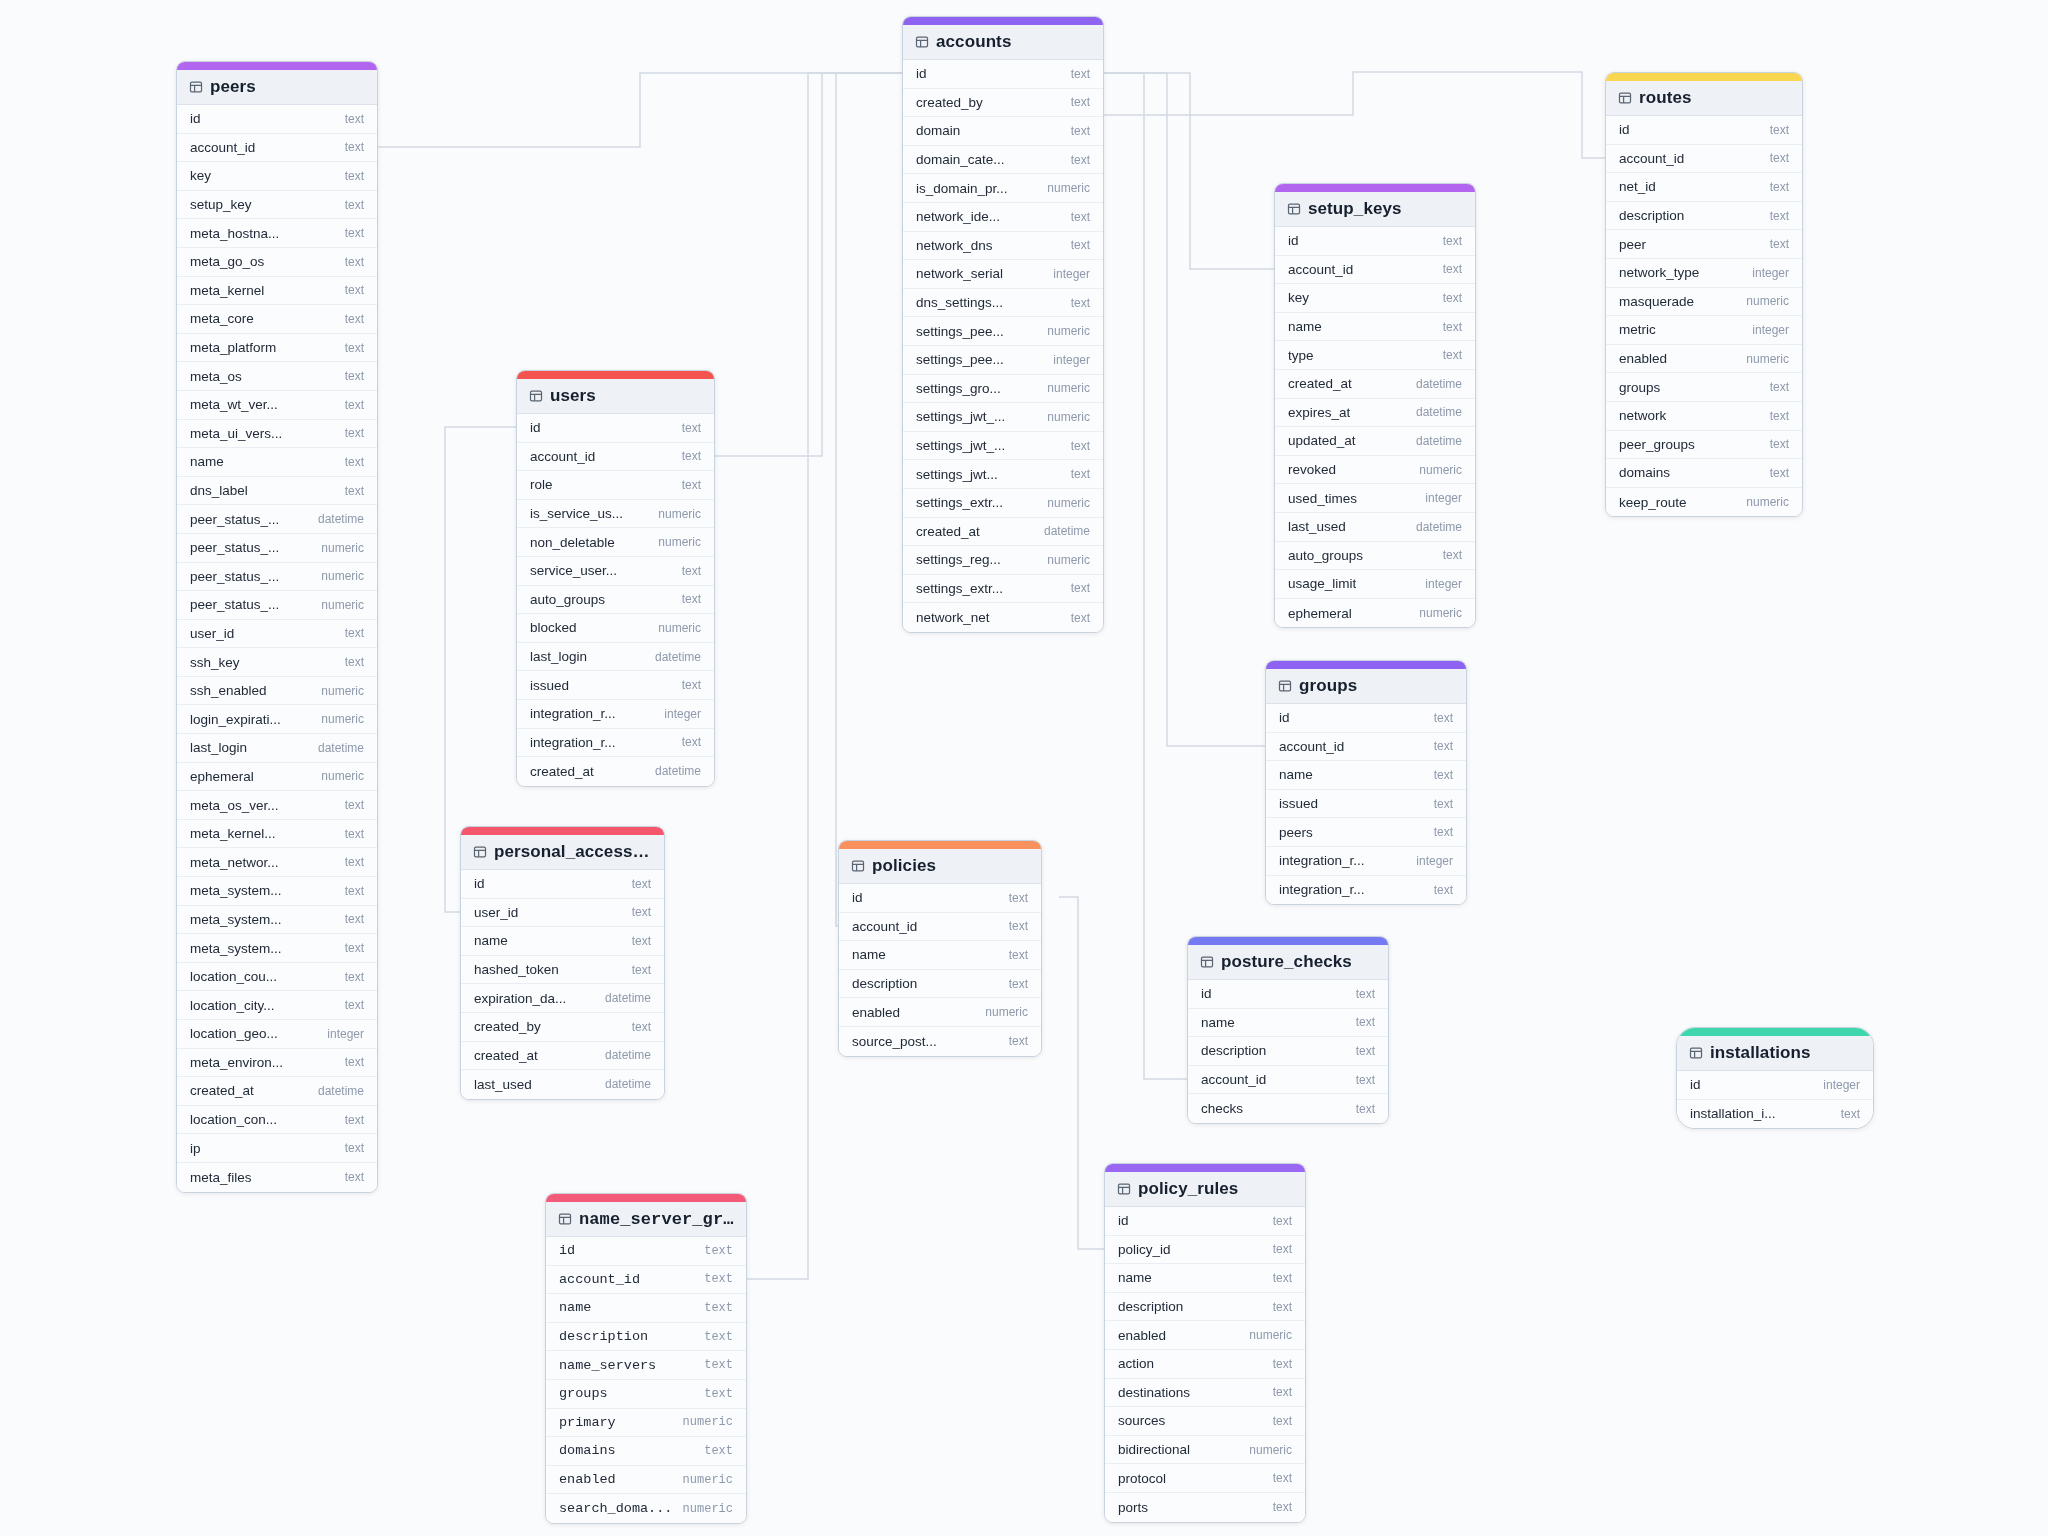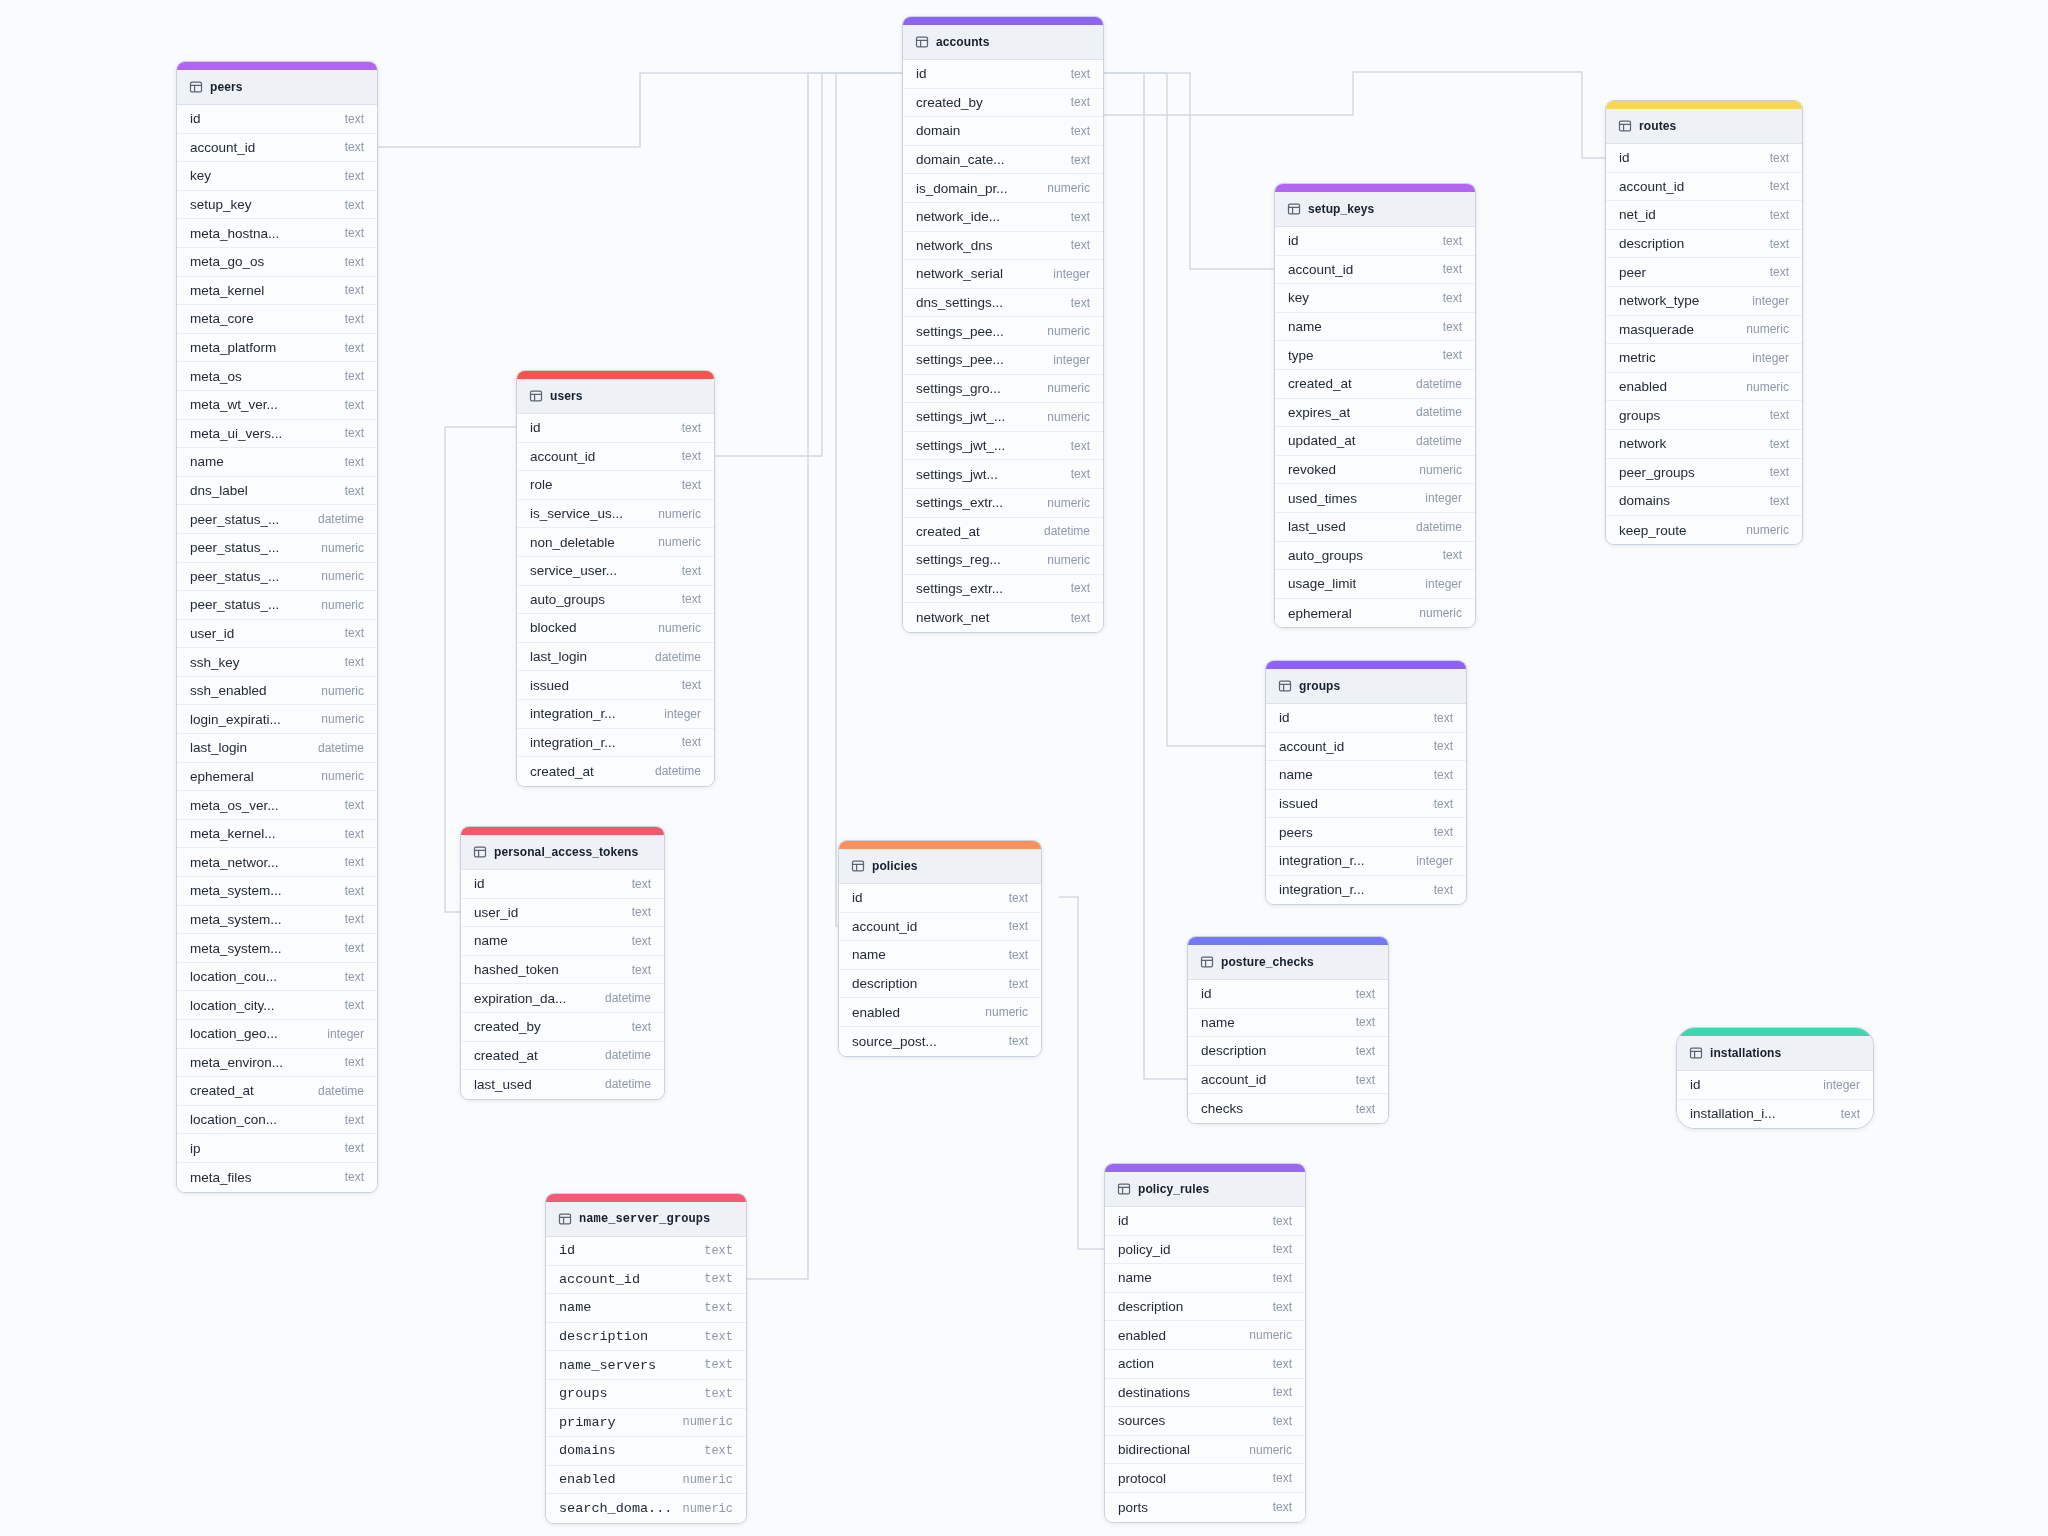--- a/index.html
+++ b/index.html
@@ -21,21 +21,21 @@
   .color-strip{height:8px;width:100%;}
   .table-header{
     height:35px;
     background:#eef1f6;
     border-bottom:1px solid #dbe2ec;
     display:flex;align-items:center;
     padding:0 12px;gap:7px;
     box-sizing:border-box;
   }
   .table-title{
-    font-size:12px;font-weight:bold;color:#16202e;letter-spacing:.1px;
+    font-size:17px;font-weight:bold;color:#16202e;letter-spacing:.1px;
     white-space:nowrap;overflow:hidden;text-overflow:ellipsis;
   }
   .table-icon{flex:0 0 auto;display:block;}
   .field-row{
     height:28.6px;
     display:flex;align-items:center;justify-content:space-between;
     padding:0 13px;box-sizing:border-box;
     background:#fbfcfe;
     border-bottom:1px solid #eaeef4;
   }
@@ -716,21 +716,21 @@
         </div>
         <div class="field-row">
           <span class="field-name">account_id</span>
           <span class="field-type">text</span>
         </div>
         <div class="field-row">
           <span class="field-name">checks</span>
           <span class="field-type">text</span>
         </div>
       </div>
-      <div class="table-card" style="left: 1605px; top: 72px; width: 196px; margin-top: 28px;">
+      <div class="table-card" style="left: 1605px; top: 72px; width: 196px;">
         <div class="color-strip" style="background: rgb(249, 214, 79);"></div>
         <div class="table-header">
           <svg class="table-icon" width="14" height="14" viewBox="0 0 16 16">
             <g fill="none" stroke="#5b6472" stroke-width="1.4">
               <rect x="1.7" y="2.5" width="12.6" height="11" rx="1.6"></rect>
               <line x1="1.7" y1="6.2" x2="14.3" y2="6.2"></line>
               <line x1="6.4" y1="6.2" x2="6.4" y2="13.5"></line>
             </g>
           </svg>
           <span class="table-title">routes</span>

